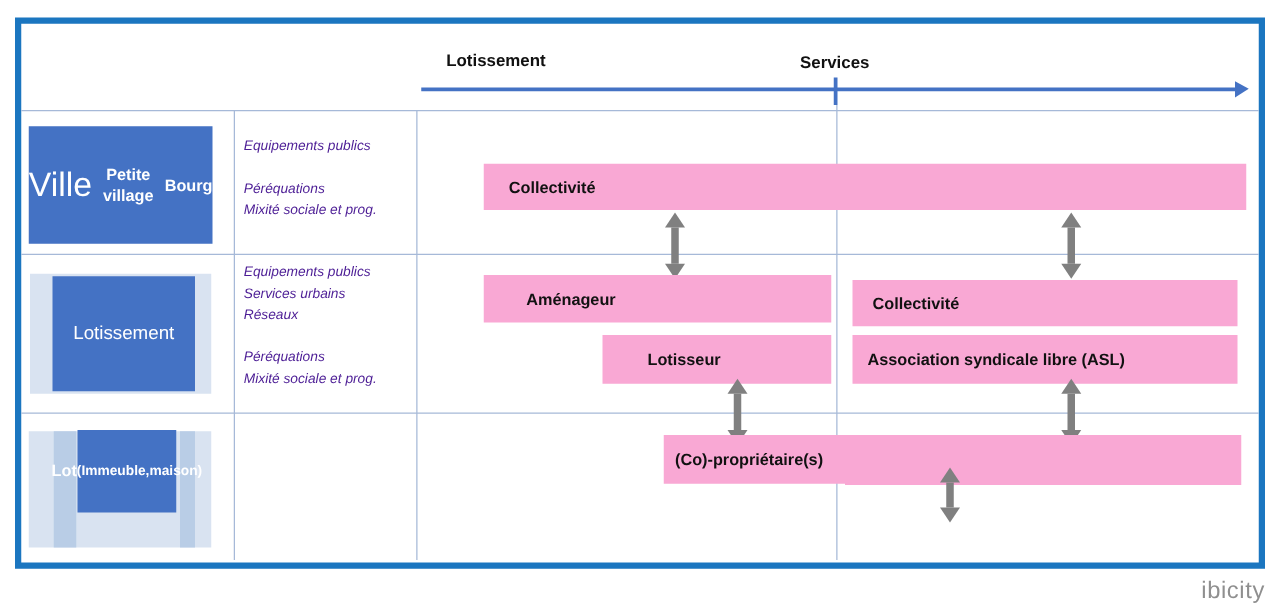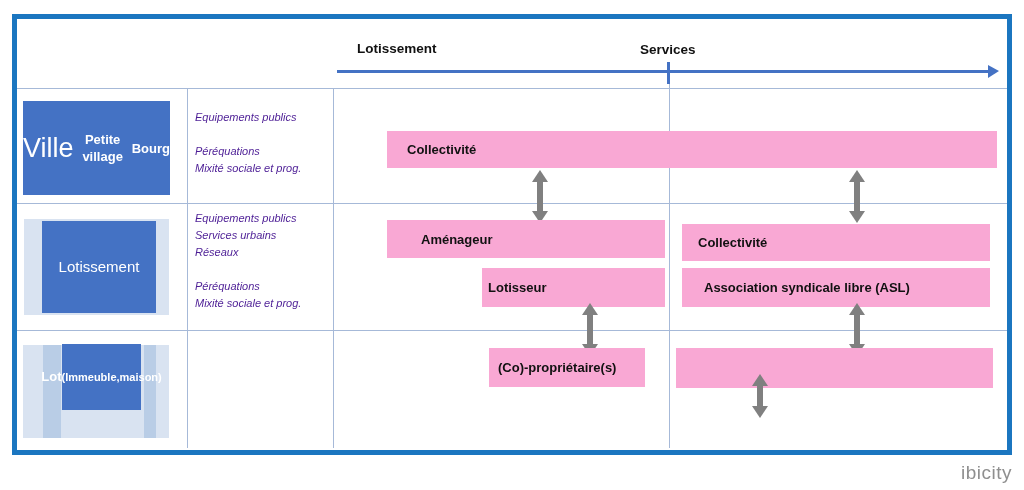--- a/index.html
+++ b/index.html
@@ -95,43 +95,43 @@
   <div class="themes" style="top:210px">
     <div class="theme-line">Equipements publics</div>
     <div class="theme-line">Services urbains</div>
     <div class="theme-line">Réseaux</div>
     <div class="theme-line"></div>
     <div class="theme-line">Péréquations</div>
     <div class="theme-line">Mixité sociale et prog.</div>
   </div>
   <div class="bar" style="left:387px;top:220px;width:278px;height:38px;padding-left:34px;box-sizing:border-box">Aménageur</div>
   <div class="bar" style="left:682px;top:224px;width:308px;height:37px;padding-left:16px;box-sizing:border-box">Collectivité</div>
-  <div class="bar" style="left:482px;top:268px;width:183px;height:39px;padding-left:6px;box-sizing:border-box">Lotisseur</div>
-  <div class="bar" style="left:682px;top:268px;width:308px;height:39px;padding-left:22px;box-sizing:border-box">Association syndicale libre (ASL)</div>
+  <div class="bar" style="left:482px;top:268px;width:183px;height:39px;padding-left:36px;box-sizing:border-box">Lotisseur</div>
+  <div class="bar" style="left:682px;top:268px;width:308px;height:39px;padding-left:12px;box-sizing:border-box">Association syndicale libre (ASL)</div>
 
   <div class="varrow" style="left:582px;top:303px;height:53px">
     <div class="varrow-head-up"></div>
     <div class="varrow-shaft"></div>
     <div class="varrow-head-down"></div>
   </div>
   <div class="varrow" style="left:849px;top:303px;height:53px">
     <div class="varrow-head-up"></div>
     <div class="varrow-shaft"></div>
     <div class="varrow-head-down"></div>
   </div>
 
   <div class="scale-bg" style="left:23px;top:345px;width:146px;height:93px"></div>
   <div class="scale-stripe" style="left:43px;top:345px;width:18px;height:93px"></div>
   <div class="scale-stripe" style="left:144px;top:345px;width:12px;height:93px"></div>
   <div class="scale-box" style="left:62px;top:344px;width:79px;height:66px">
     <div class="lot-title">Lot</div>
     <div class="lot-sub">(Immeuble,</div>
     <div class="lot-sub">maison)</div>
   </div>
-  <div class="bar" style="left:489px;top:348px;width:156px;height:39px;padding-left:9px;box-sizing:border-box">(Co)-propriétaire(s)</div>
+  <div class="bar" style="left:531px;top:348px;width:156px;height:39px;padding-left:9px;box-sizing:border-box">(Co)-propriétaire(s)</div>
   <div class="bar" style="left:676px;top:348px;width:317px;height:40px"></div>
 
   <div class="varrow" style="left:752px;top:374px;height:44px">
     <div class="varrow-head-up"></div>
     <div class="varrow-shaft"></div>
     <div class="varrow-head-down"></div>
   </div>
 
   <div class="logo">ibicity</div>
 

